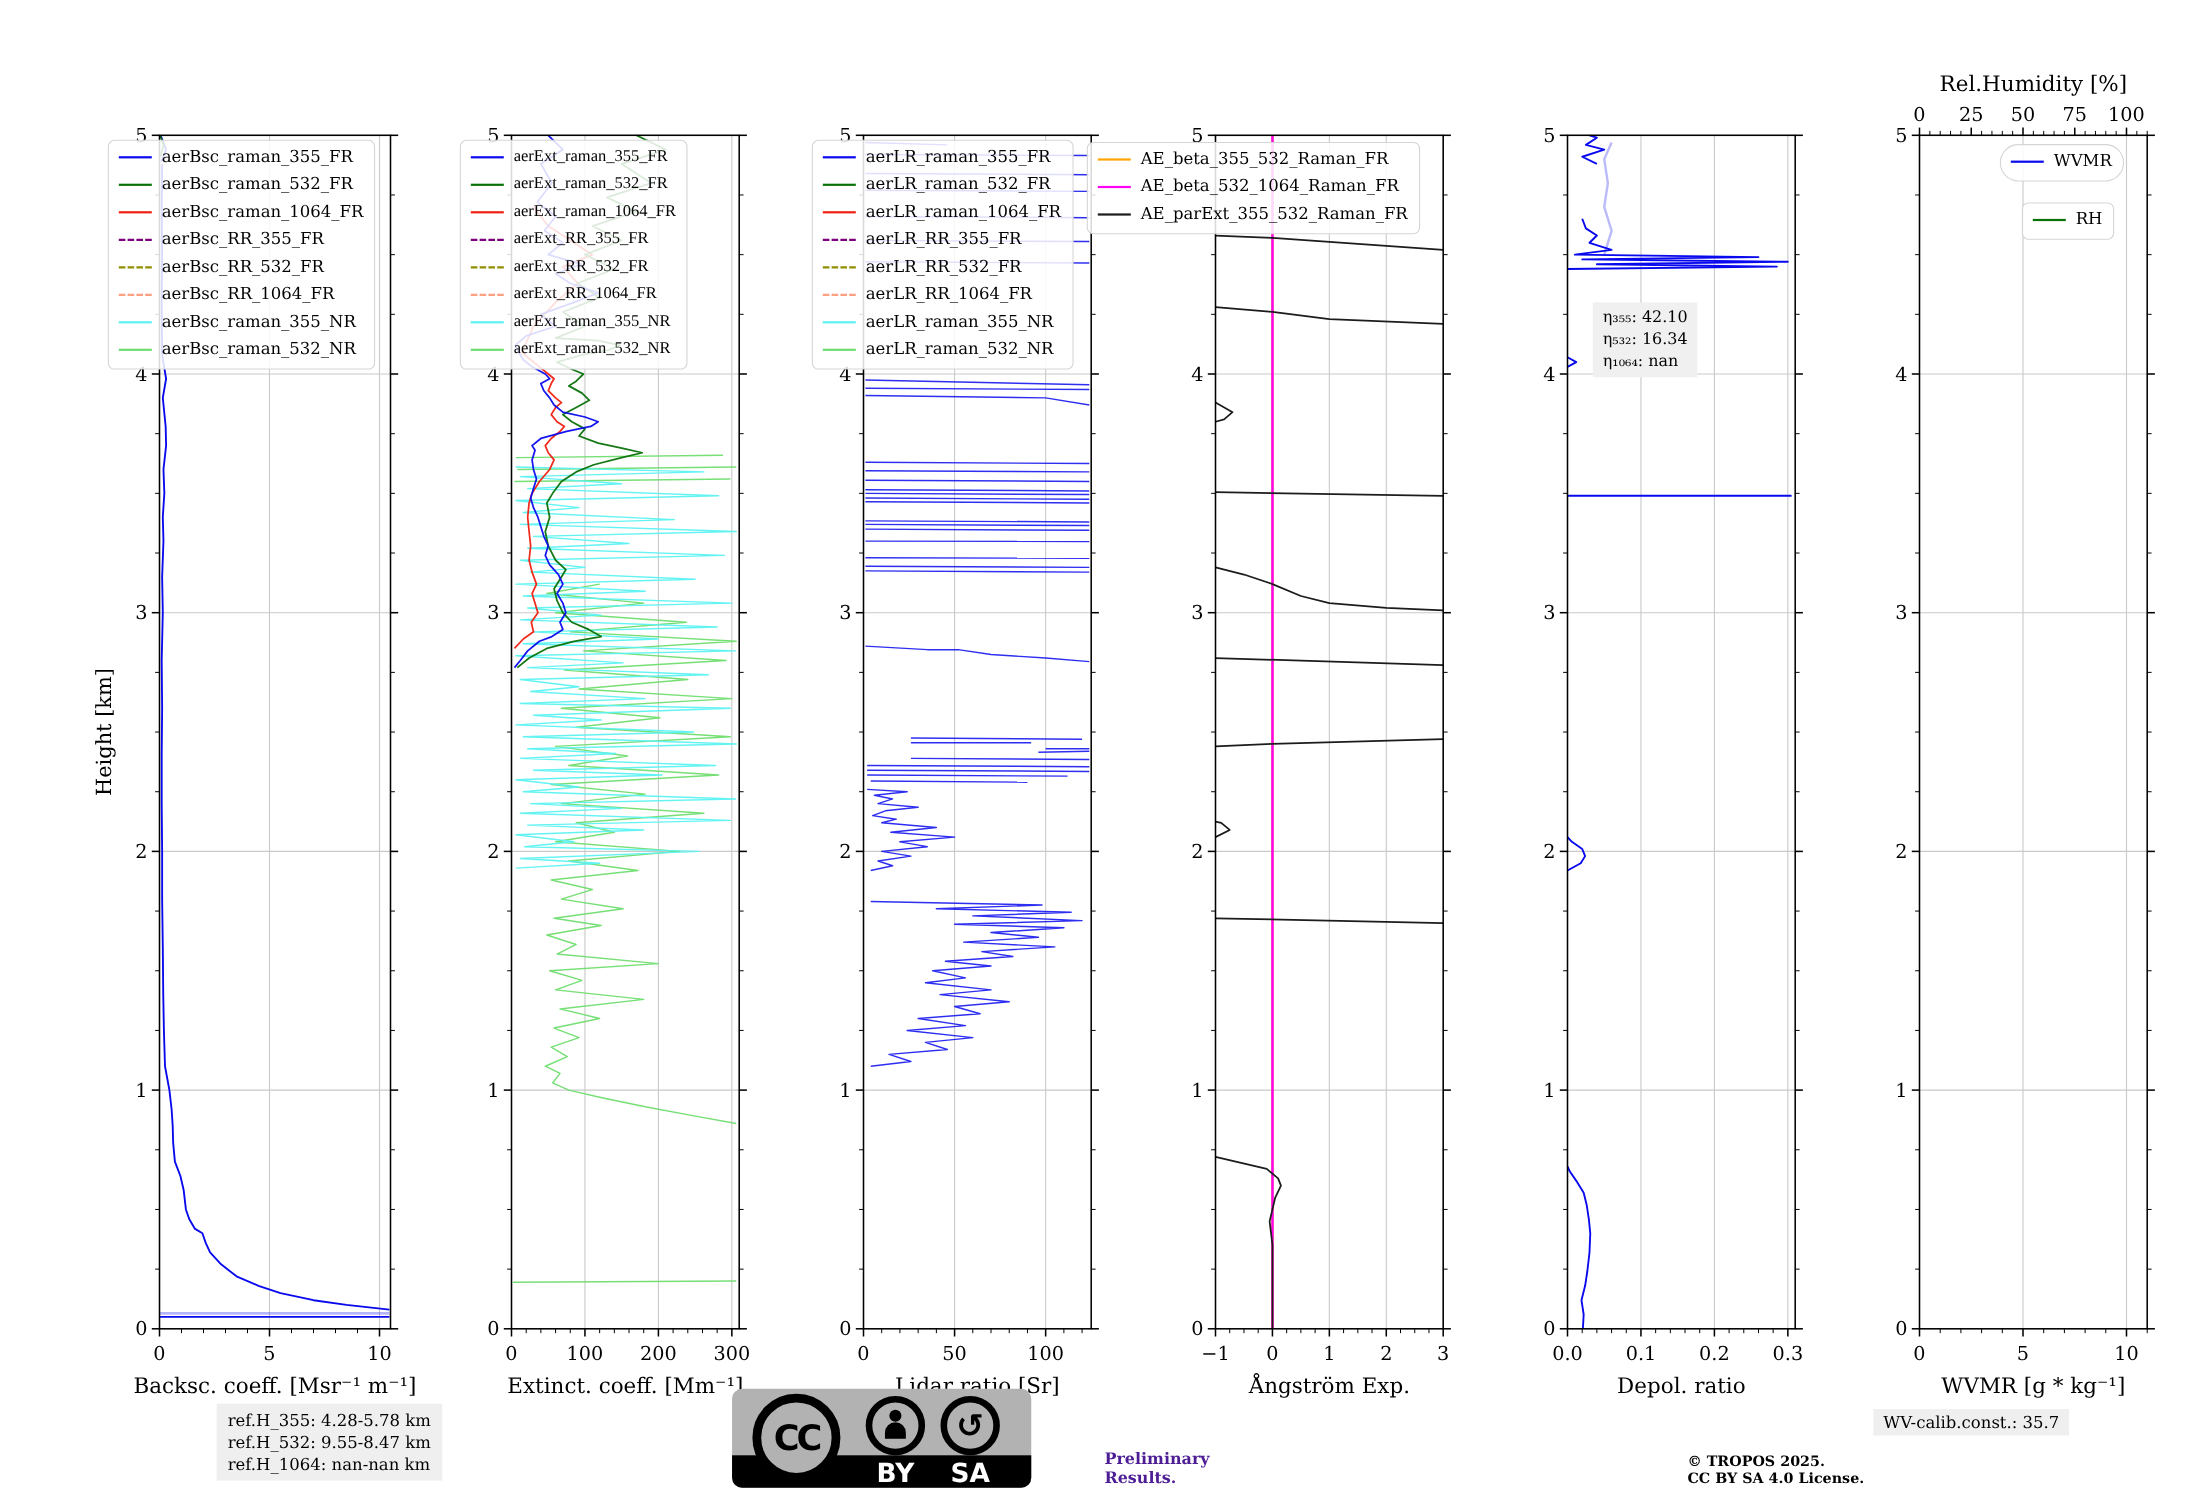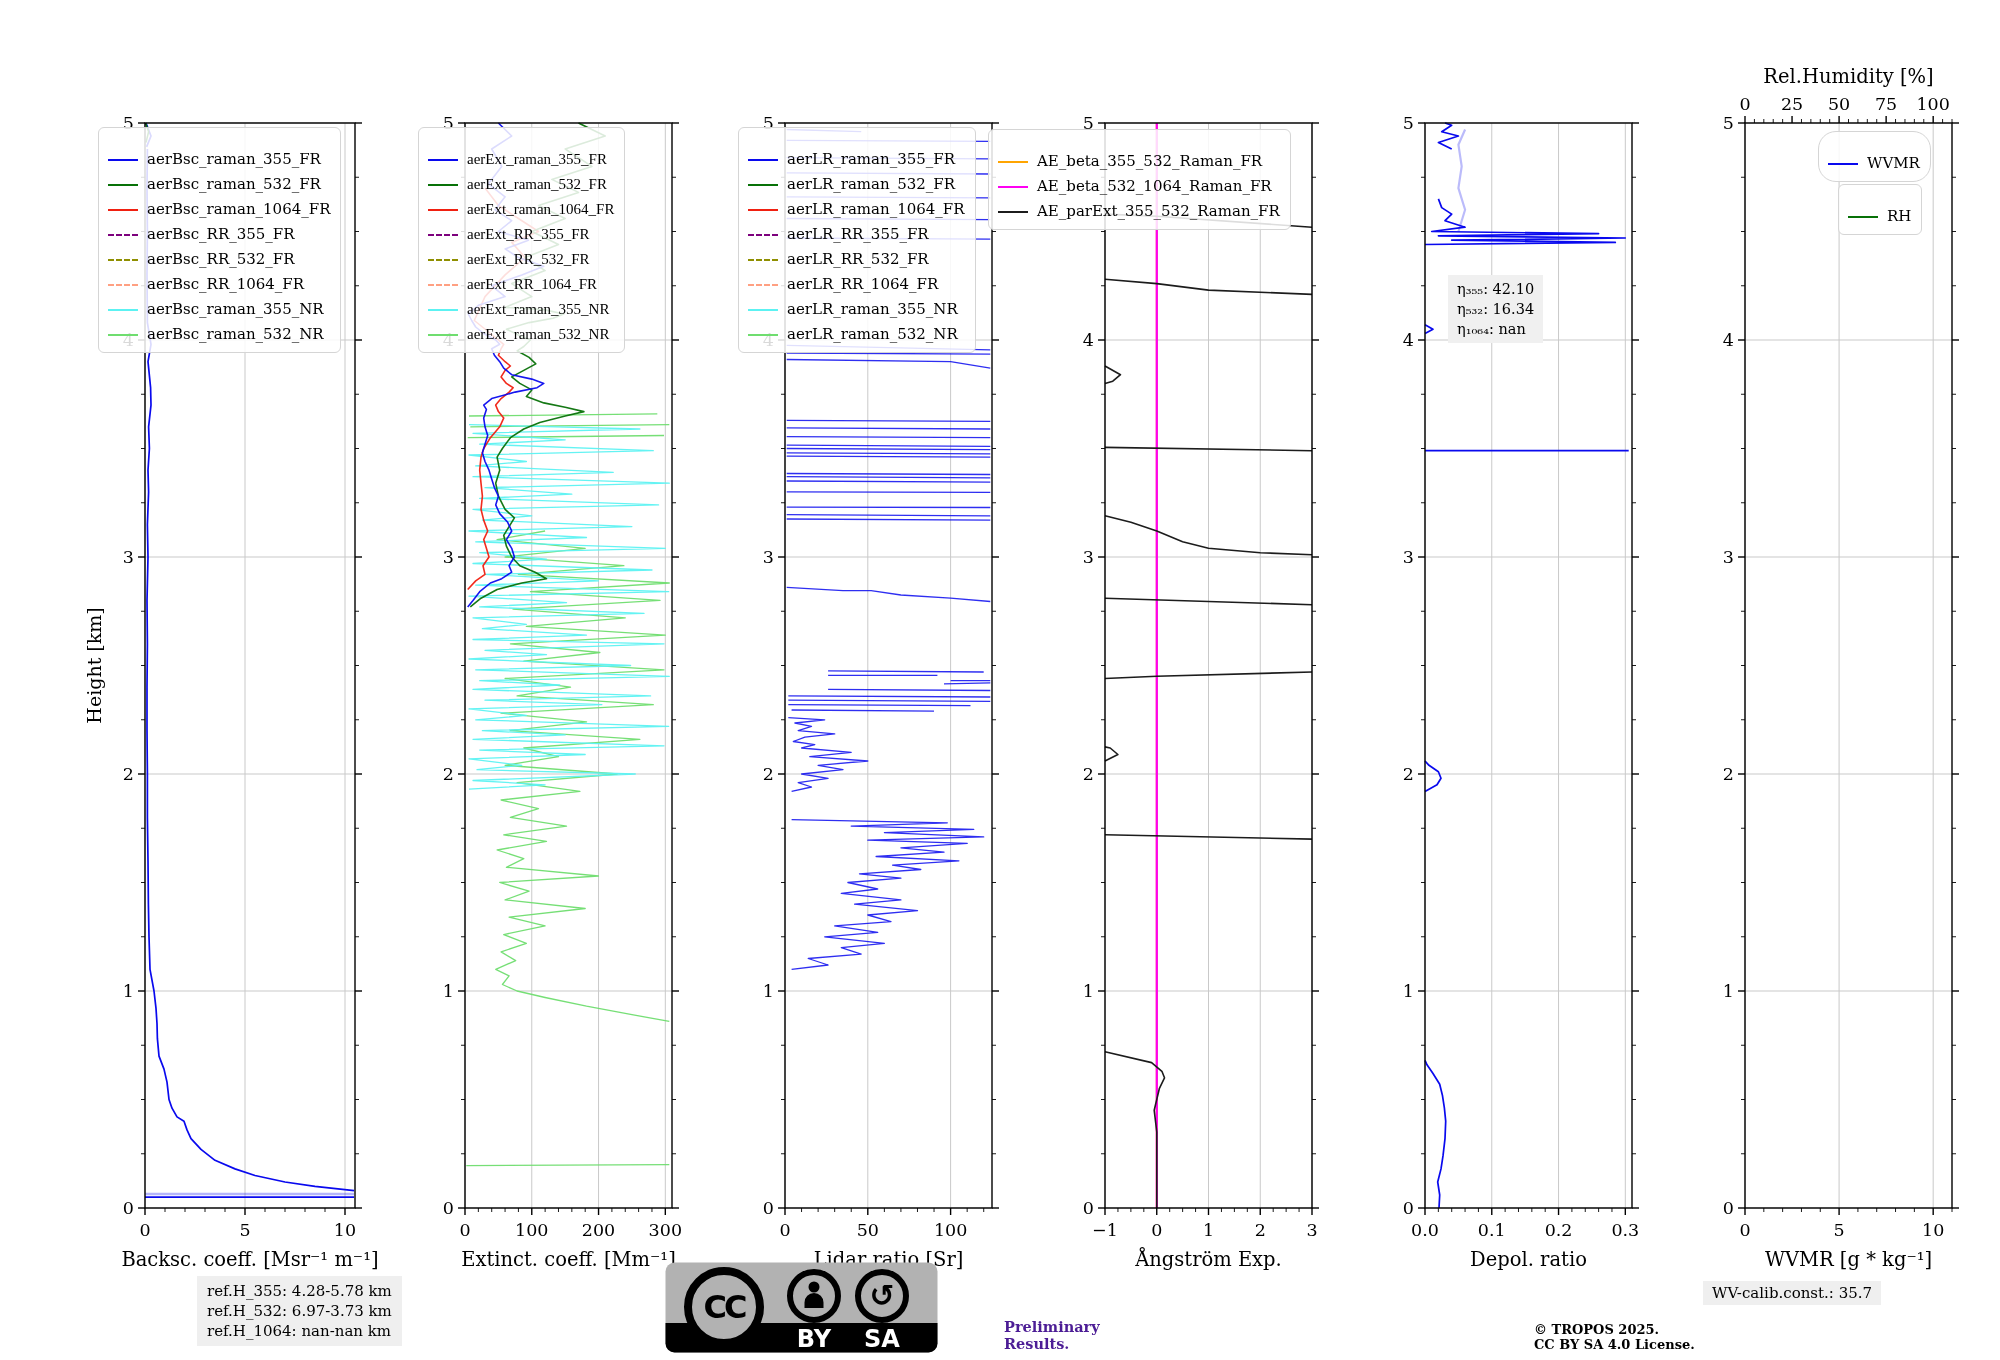--- a/index.html
+++ b/index.html
@@ -2,21 +2,21 @@
 <html><head>
 <meta charset="utf-8">
 <style>
   html,body{margin:0;padding:0;background:#ffffff;}
   .page{position:relative;width:2000px;height:1360px;background:#fff;
         font-family:"DejaVu Serif","Liberation Serif",serif;color:#000;overflow:hidden;}
   .title{position:absolute;top:14px;left:0;width:100%;text-align:center;
          font-size:21px;font-weight:normal;}
   svg.charts{position:absolute;left:0;top:0;}
   .legend{position:absolute;background:rgba(255,255,255,0.85);border:1px solid #d5d5d5;
-          border-radius:6px;padding:19px 10px 5px 9px;font-size:15px;line-height:25px;z-index:5;}
+          border-radius:6px;padding:2px 10px 5px 9px;font-size:15px;line-height:25px;z-index:5;}
   .legend .row{display:flex;align-items:center;gap:9px;height:25px;white-space:nowrap;}
   .legend .sample{display:inline-block;width:30px;height:0;border-top-width:2px;border-top-style:solid;}
   .annot{position:absolute;background:#f0f0f0;padding:4px 9px;font-size:14.5px;line-height:20px;z-index:4;}
   .refbox{position:absolute;left:197px;top:1276px;background:#efefef;padding:5px 10px;
           font-size:15px;line-height:20px;}
   .wvcalib{position:absolute;left:1703px;top:1281px;background:#efefef;padding:3px 9px;font-size:15px;}
   .prelim{position:absolute;left:1004px;top:1318px;color:#4c1d95;font-weight:bold;
           font-size:14.5px;line-height:17px;}
   .tropos{position:absolute;left:1506px;top:1322px;font-weight:bold;font-size:13px;line-height:15px;margin-left:28px;}
   .ccbadge{position:absolute;left:664px;top:1261px;}
@@ -629,21 +629,21 @@
         <line x1="1914.3636363636365" x2="1914.3636363636365" y1="123" y2="119" stroke="#000" stroke-width="0.9"></line>
         <line x1="1923.7727272727273" x2="1923.7727272727273" y1="123" y2="119" stroke="#000" stroke-width="0.9"></line>
         <line x1="1942.590909090909" x2="1942.590909090909" y1="123" y2="119" stroke="#000" stroke-width="0.9"></line>
         <line x1="1952" x2="1952" y1="123" y2="119" stroke="#000" stroke-width="0.9"></line>
         <text x="1848.5" y="83" font-size="19.5" text-anchor="middle" font-family="&quot;DejaVu Serif&quot;,&quot;Liberation Serif&quot;,serif" fill="#000">Rel.Humidity [%]</text>
       </g>
     </svg>
 
 <div class="refbox">
   <div>ref.H_355: 4.28-5.78 km</div>
-  <div>ref.H_532: 6.97-3.73 km</div>
+  <div>ref.H_532: 9.55-8.47 km</div>
   <div>ref.H_1064: nan-nan km</div>
 </div>
 
 <div class="ccbadge">
   <svg width="275" height="93" viewBox="0 0 275 93" xmlns="http://www.w3.org/2000/svg">
     <clipPath id="ccclip">
           <rect x="1.5" y="1.5" width="272" height="90" rx="9"></rect>
         </clipPath>
     <g clip-path="url(#ccclip)">
       <rect x="0" y="0" width="275" height="93" fill="#b2b2b2"></rect>

